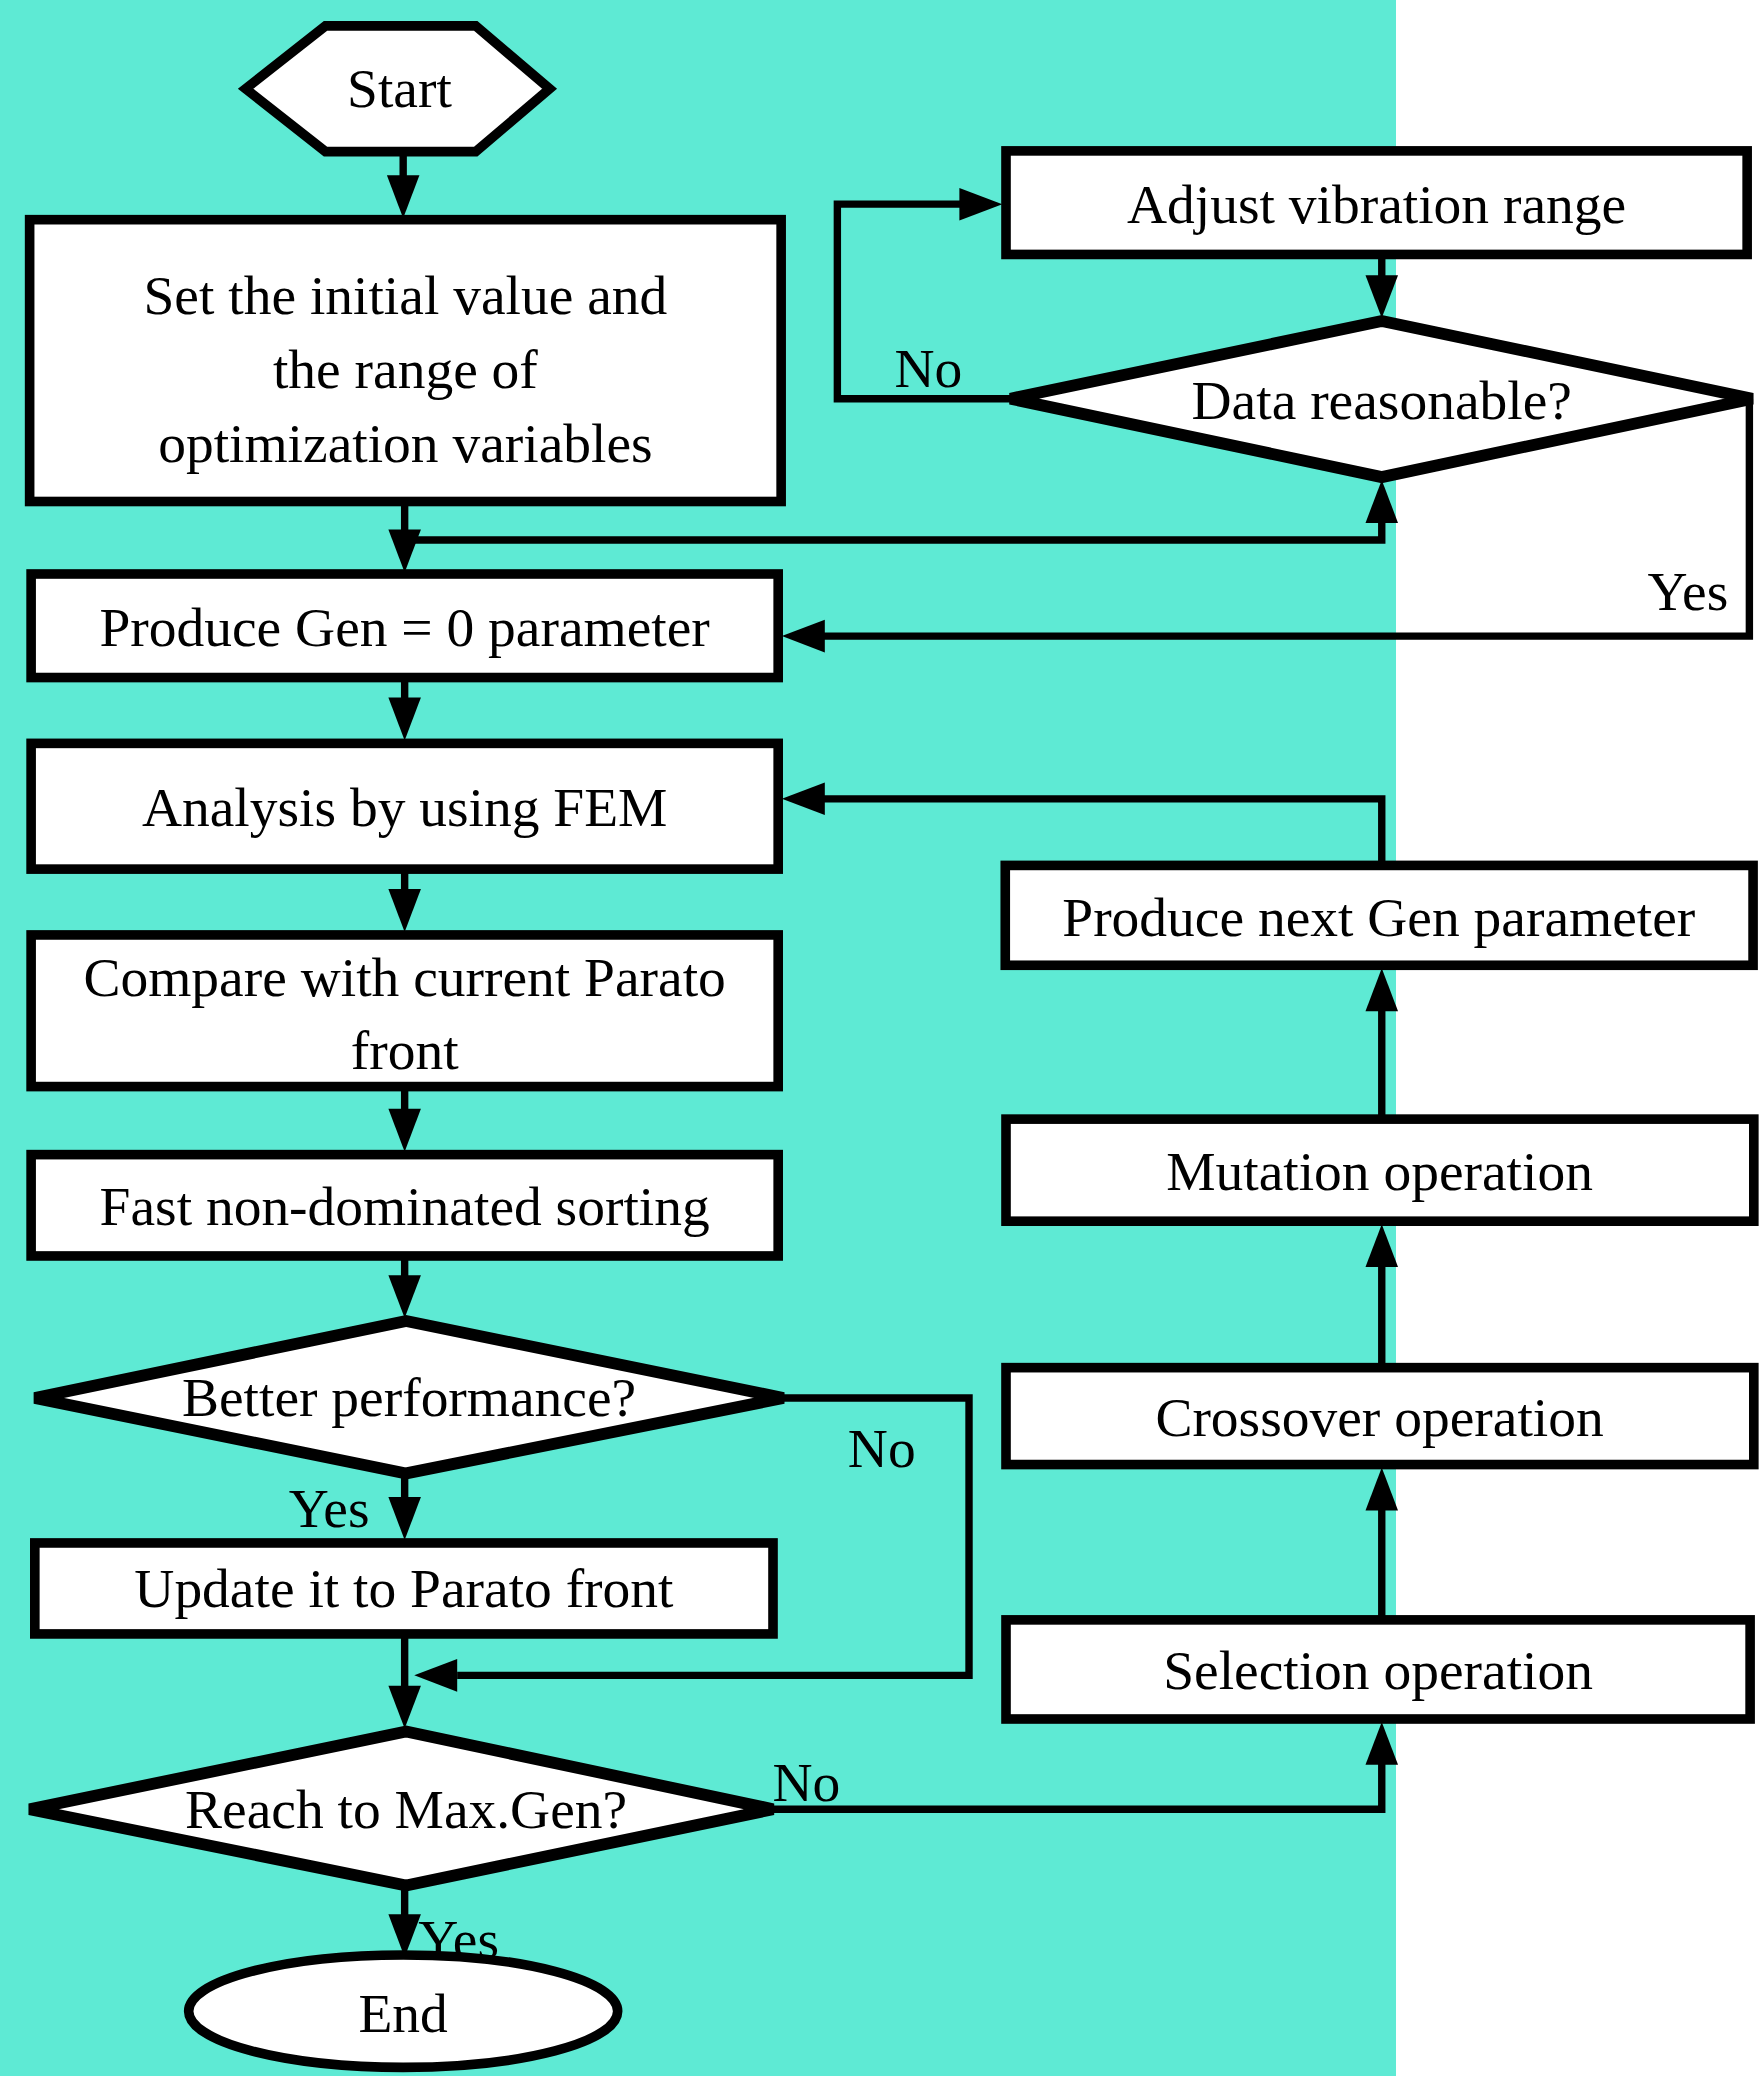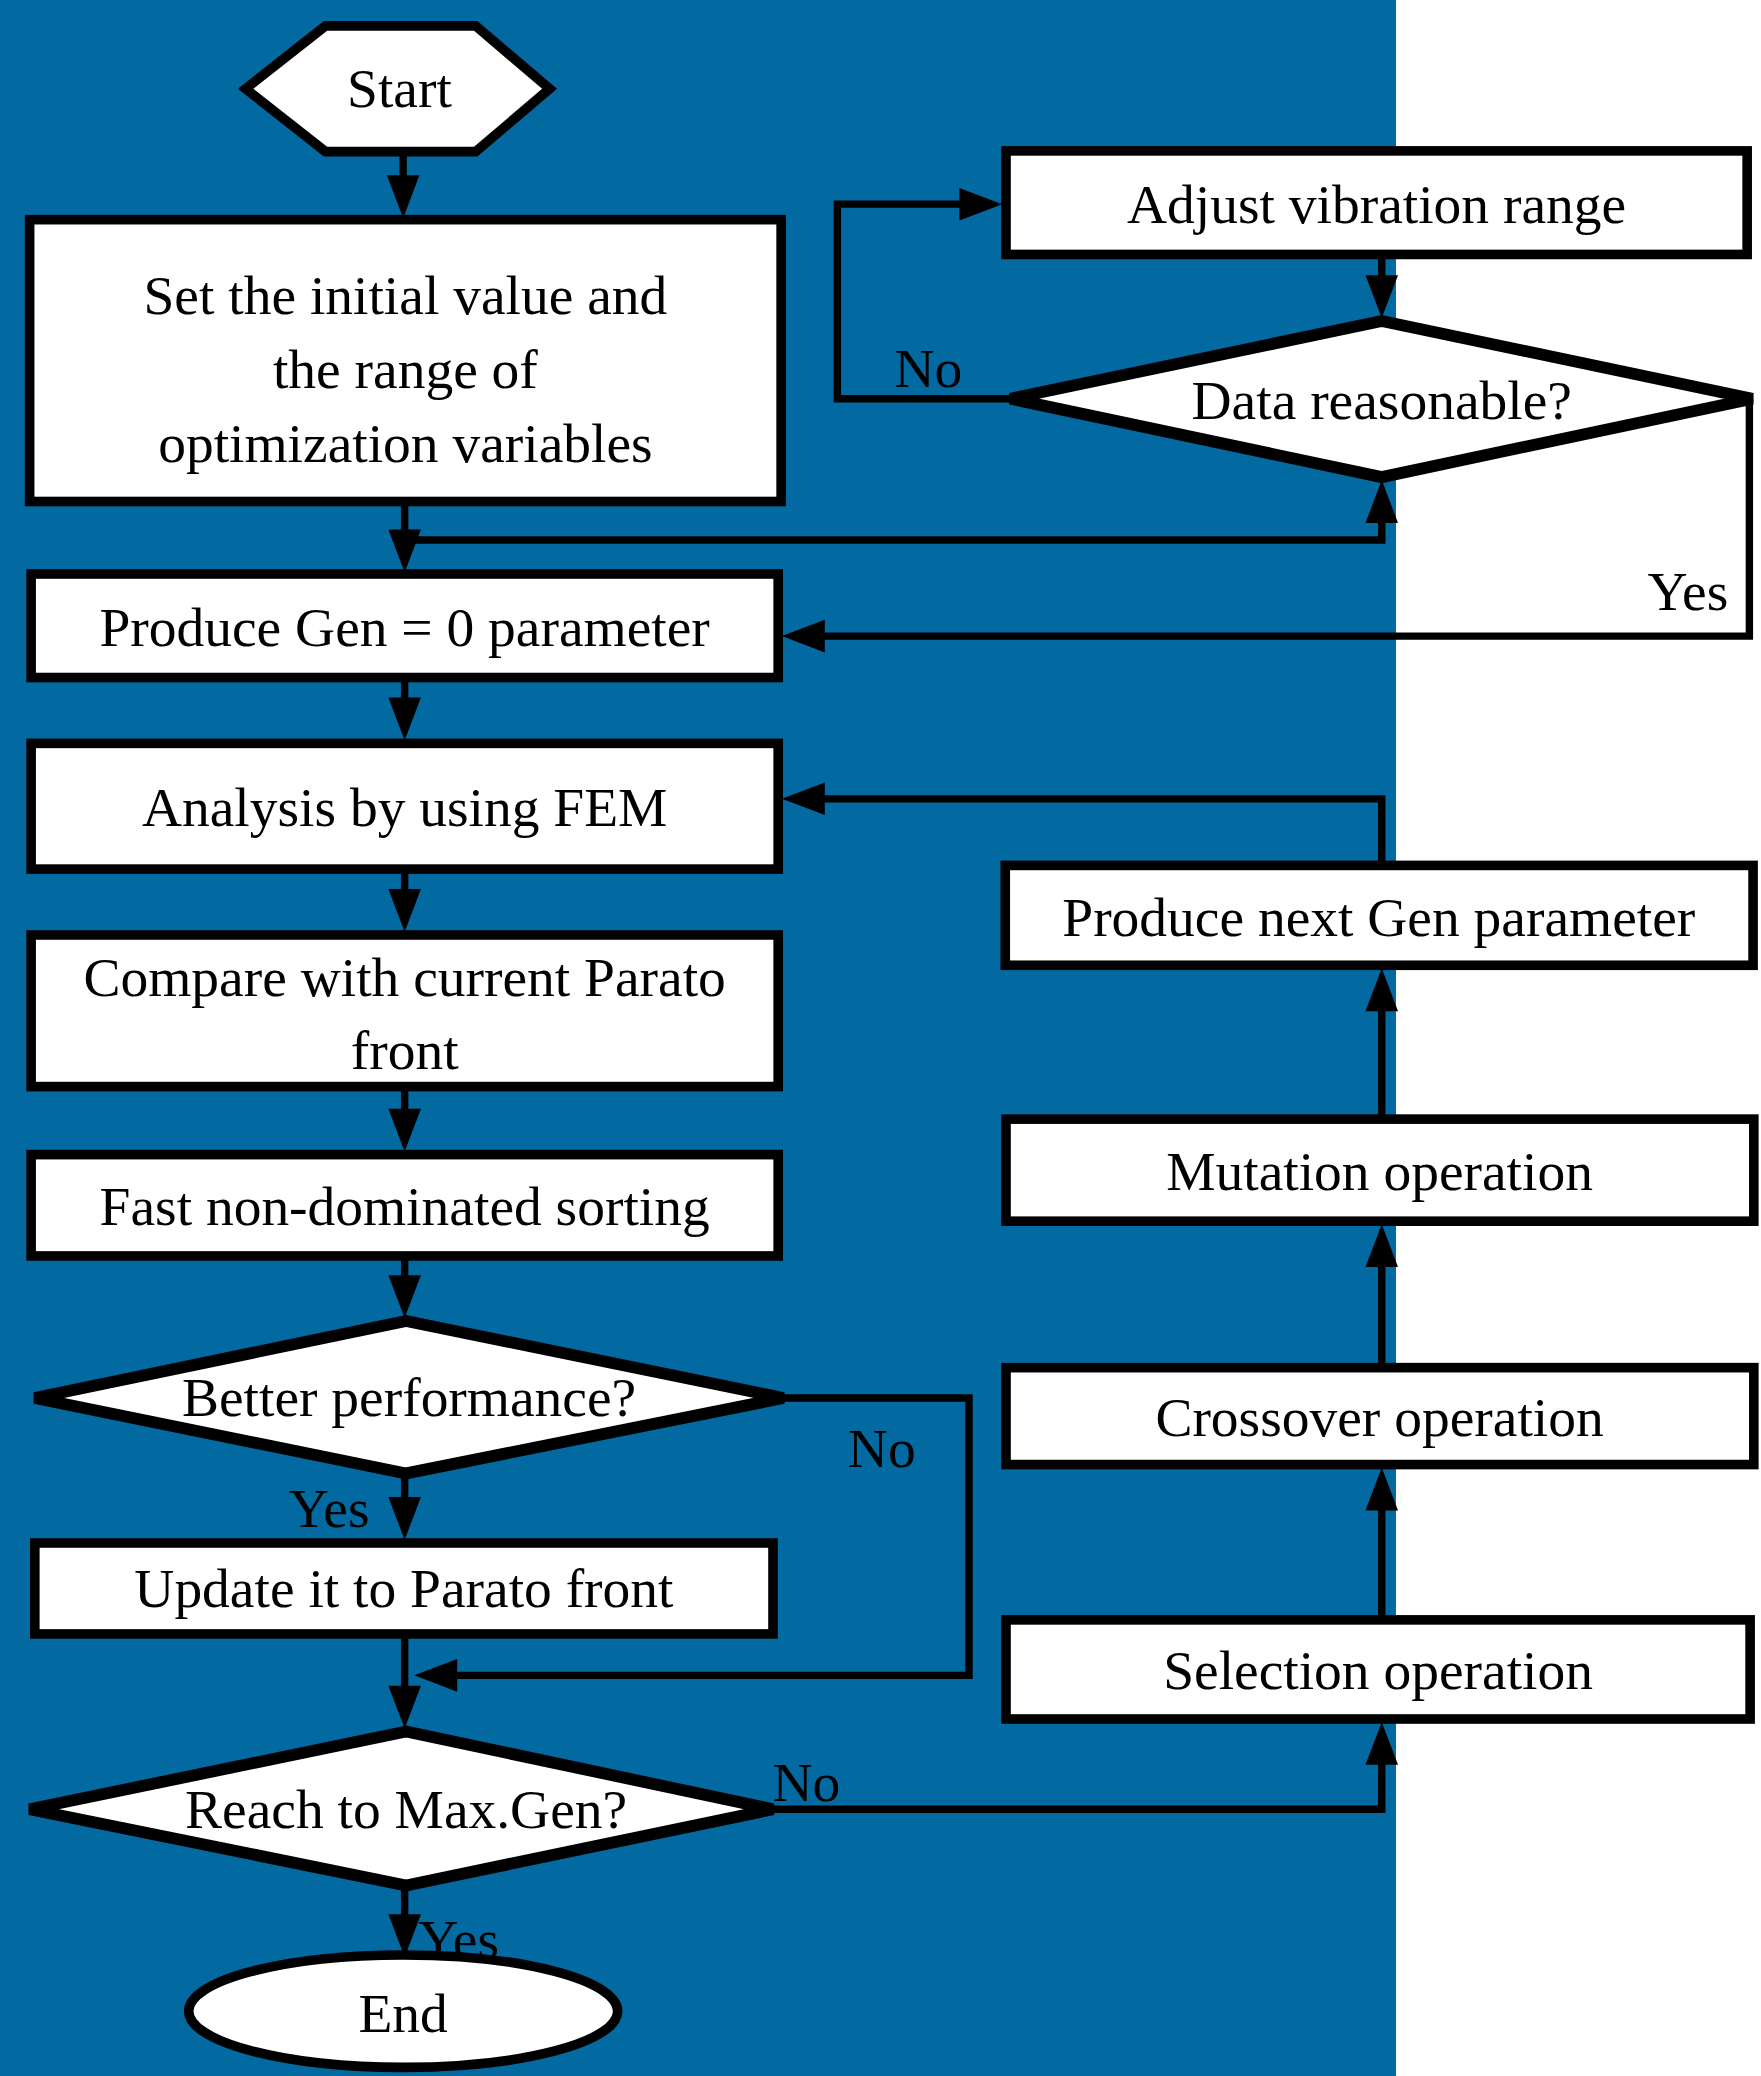--- a/index.html
+++ b/index.html
@@ -1,16 +1,16 @@
 <!DOCTYPE html>
 <html style="font-size:12px"><head>
 <meta charset="utf-8">
 <style>
   html,body{margin:0;padding:0;background:#ffffff;}
-  .page{width:1396px;height:2077px;background:#0369a1;position:relative;}
+  .page{width:1396px;height:2077px;background:#5eead4;position:relative;}
   svg{display:block;}
   .shape{fill:#ffffff;stroke:#000000;stroke-width:13;}
   .diamond{fill:#ffffff;stroke:#000000;stroke-width:16;}
   .edge{fill:none;stroke:#000000;stroke-width:10;}
   .arrow{fill:#000000;stroke:none;}
   text{font-family:"Liberation Serif",serif;font-size:75px;fill:#000000;text-anchor:middle;}
 </style>
 </head>
 <body>
 

